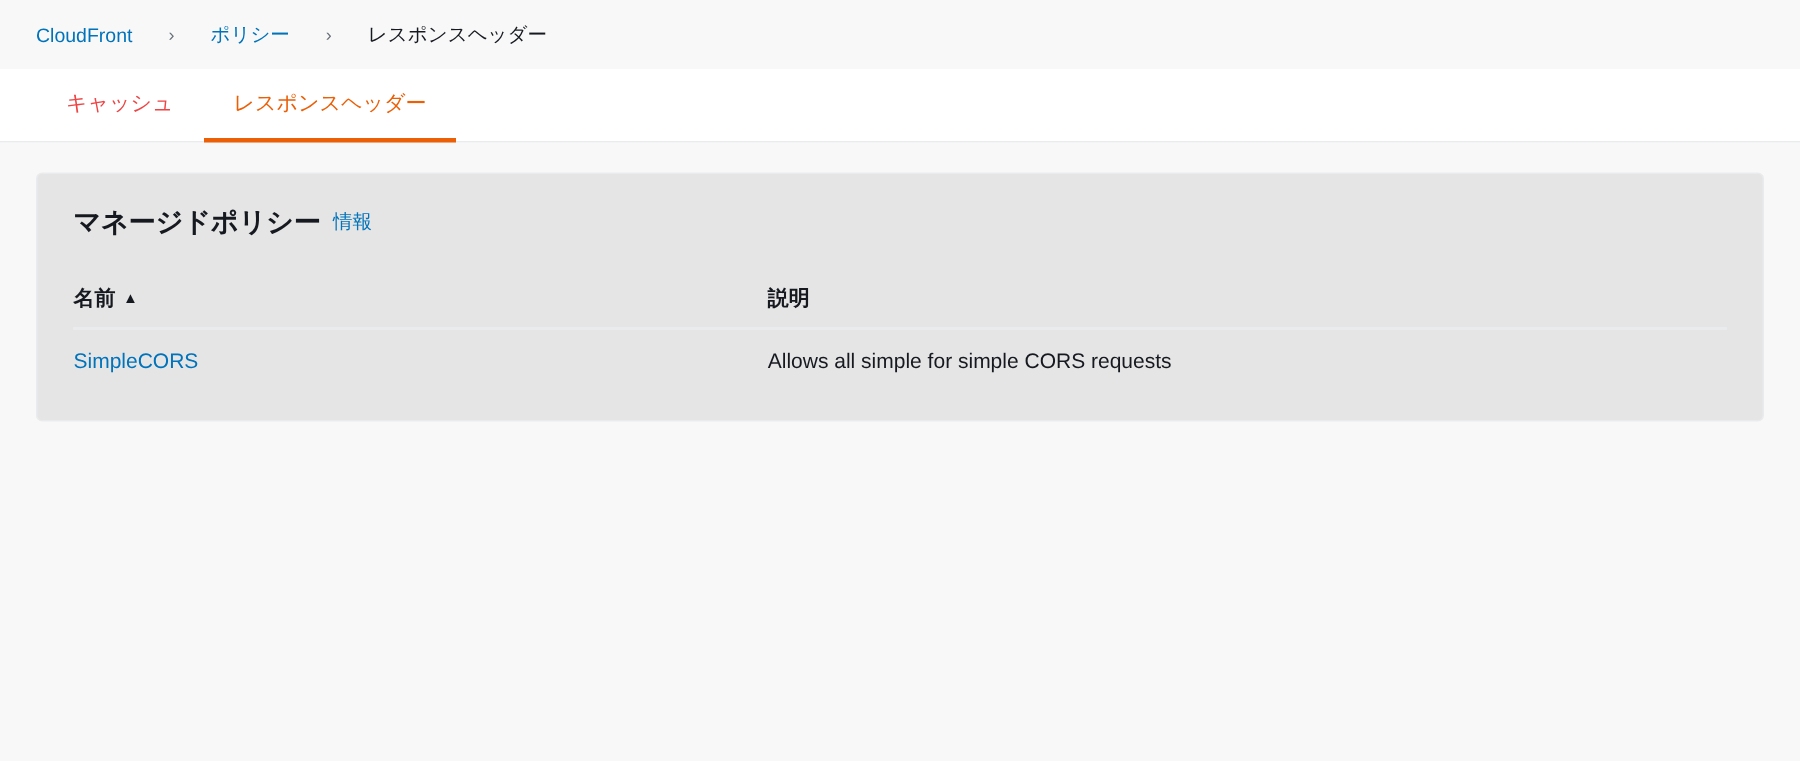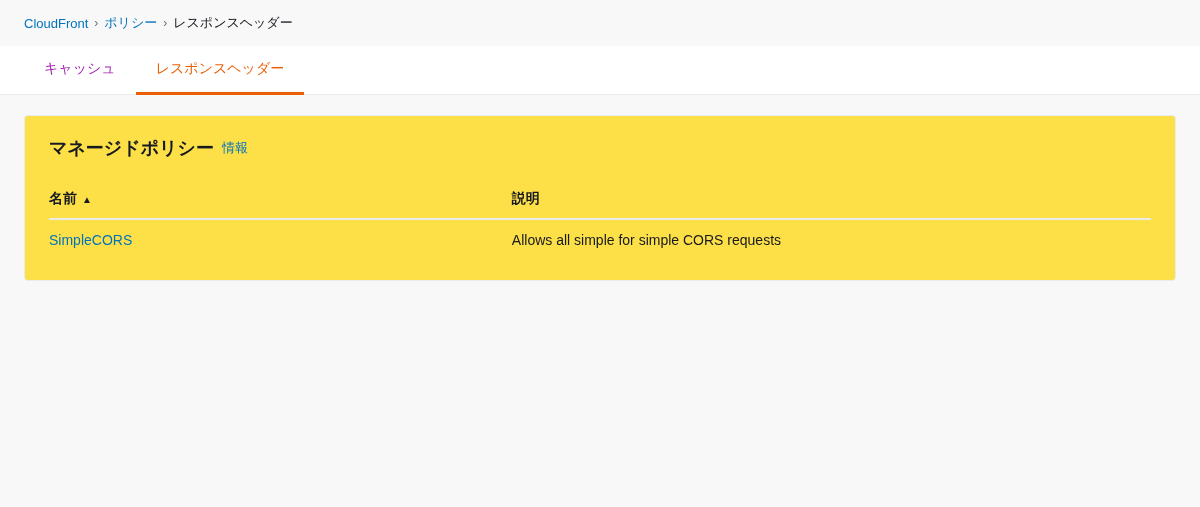--- a/index.html
+++ b/index.html
@@ -13,21 +13,21 @@
       font-size: 14px;
       color: #16191f;
       background: #f8f8f8;
       width: 1200px;
       min-height: 507px;
     }
 
     .breadcrumb {
       display: flex;
       align-items: center;
-      gap: 6px;
+      gap: 24px;
       padding: 14px 24px;
       font-size: 13px;
       color: #16191f;
     }
 
     .breadcrumb-link {
       color: #0073bb;
       cursor: pointer;
       text-decoration: none;
     }
@@ -45,39 +45,39 @@
       background: #fff;
       border-bottom: 1px solid #e9ebed;
       padding: 0 24px;
       display: flex;
       gap: 0;
     }
 
     .tab {
       padding: 14px 20px;
       font-size: 14px;
-      color: #a21caf;
+      color: #ef4444;
       cursor: pointer;
       border-bottom: 3px solid transparent;
       margin-bottom: -1px;
       white-space: nowrap;
     }
 
     .tab.active {
       color: #eb5f07;
       border-bottom: 3px solid #eb5f07;
       font-weight: 500;
     }
 
     .main-content {
       padding: 20px 24px;
     }
 
     .card {
-      background: #fde047;
+      background: #e5e5e5;
       border: 1px solid #e9ebed;
       border-radius: 4px;
       padding: 20px 24px;
     }
 
     .card-header {
       display: flex;
       align-items: center;
       gap: 8px;
       margin-bottom: 20px;

